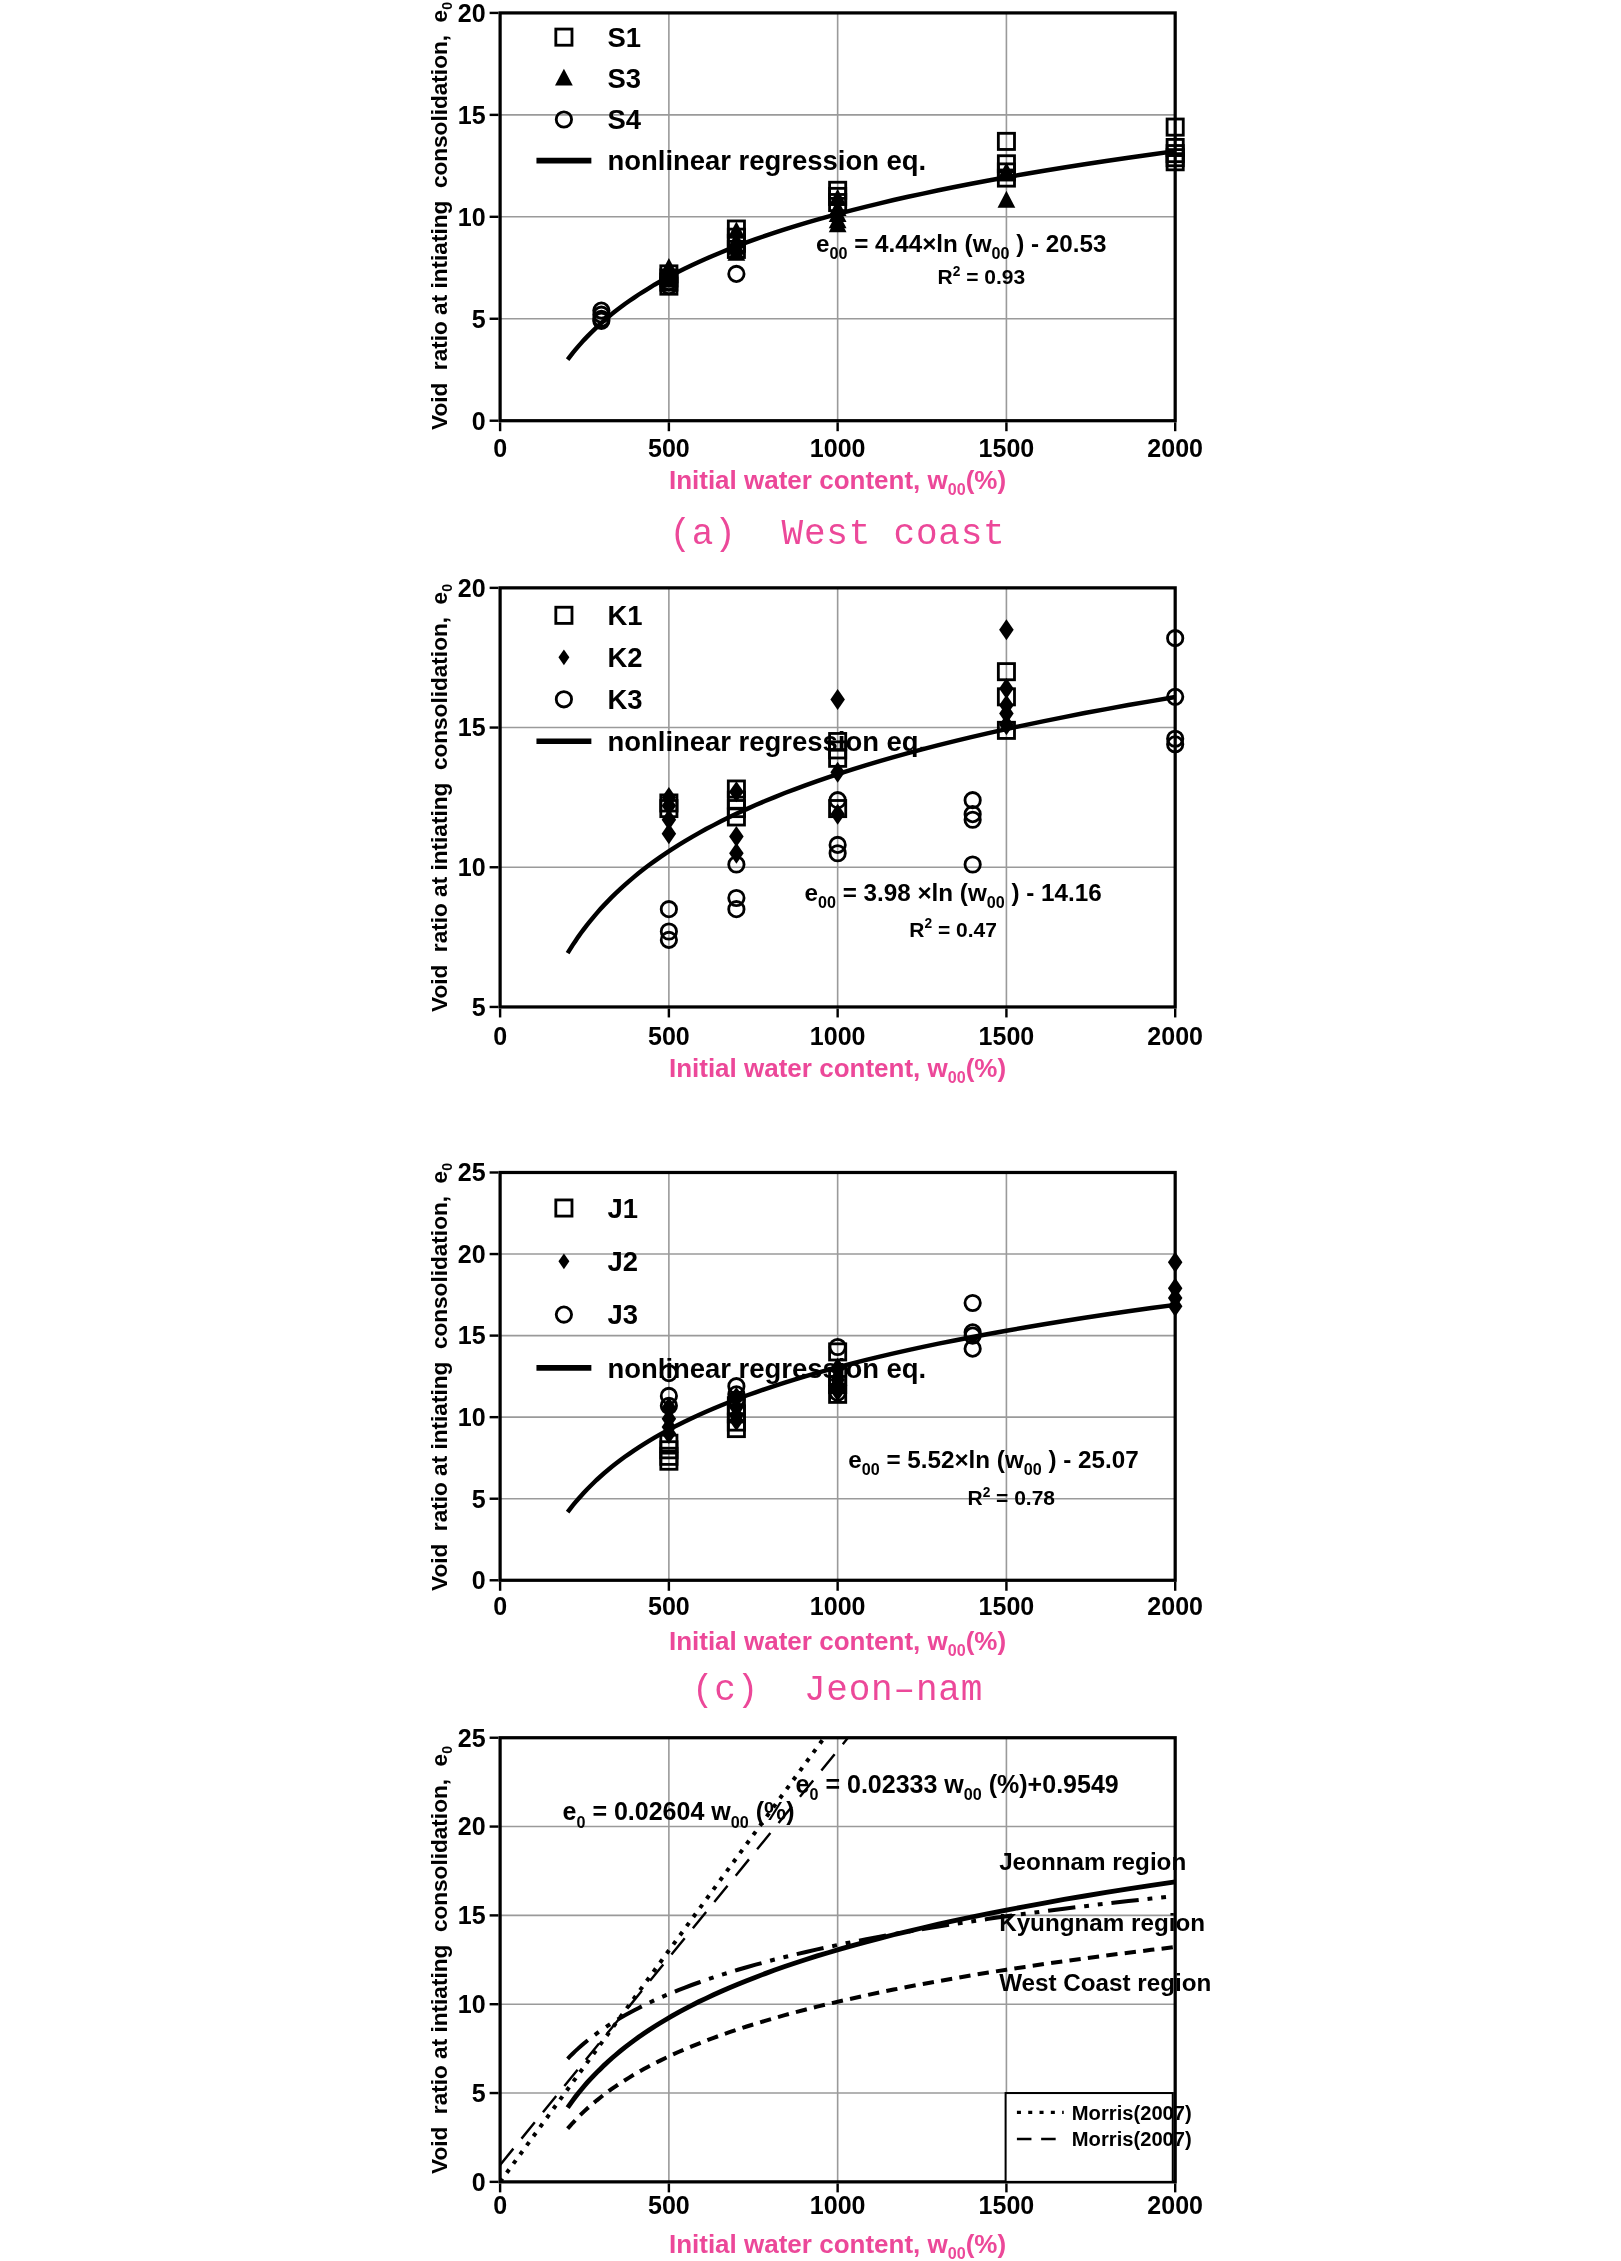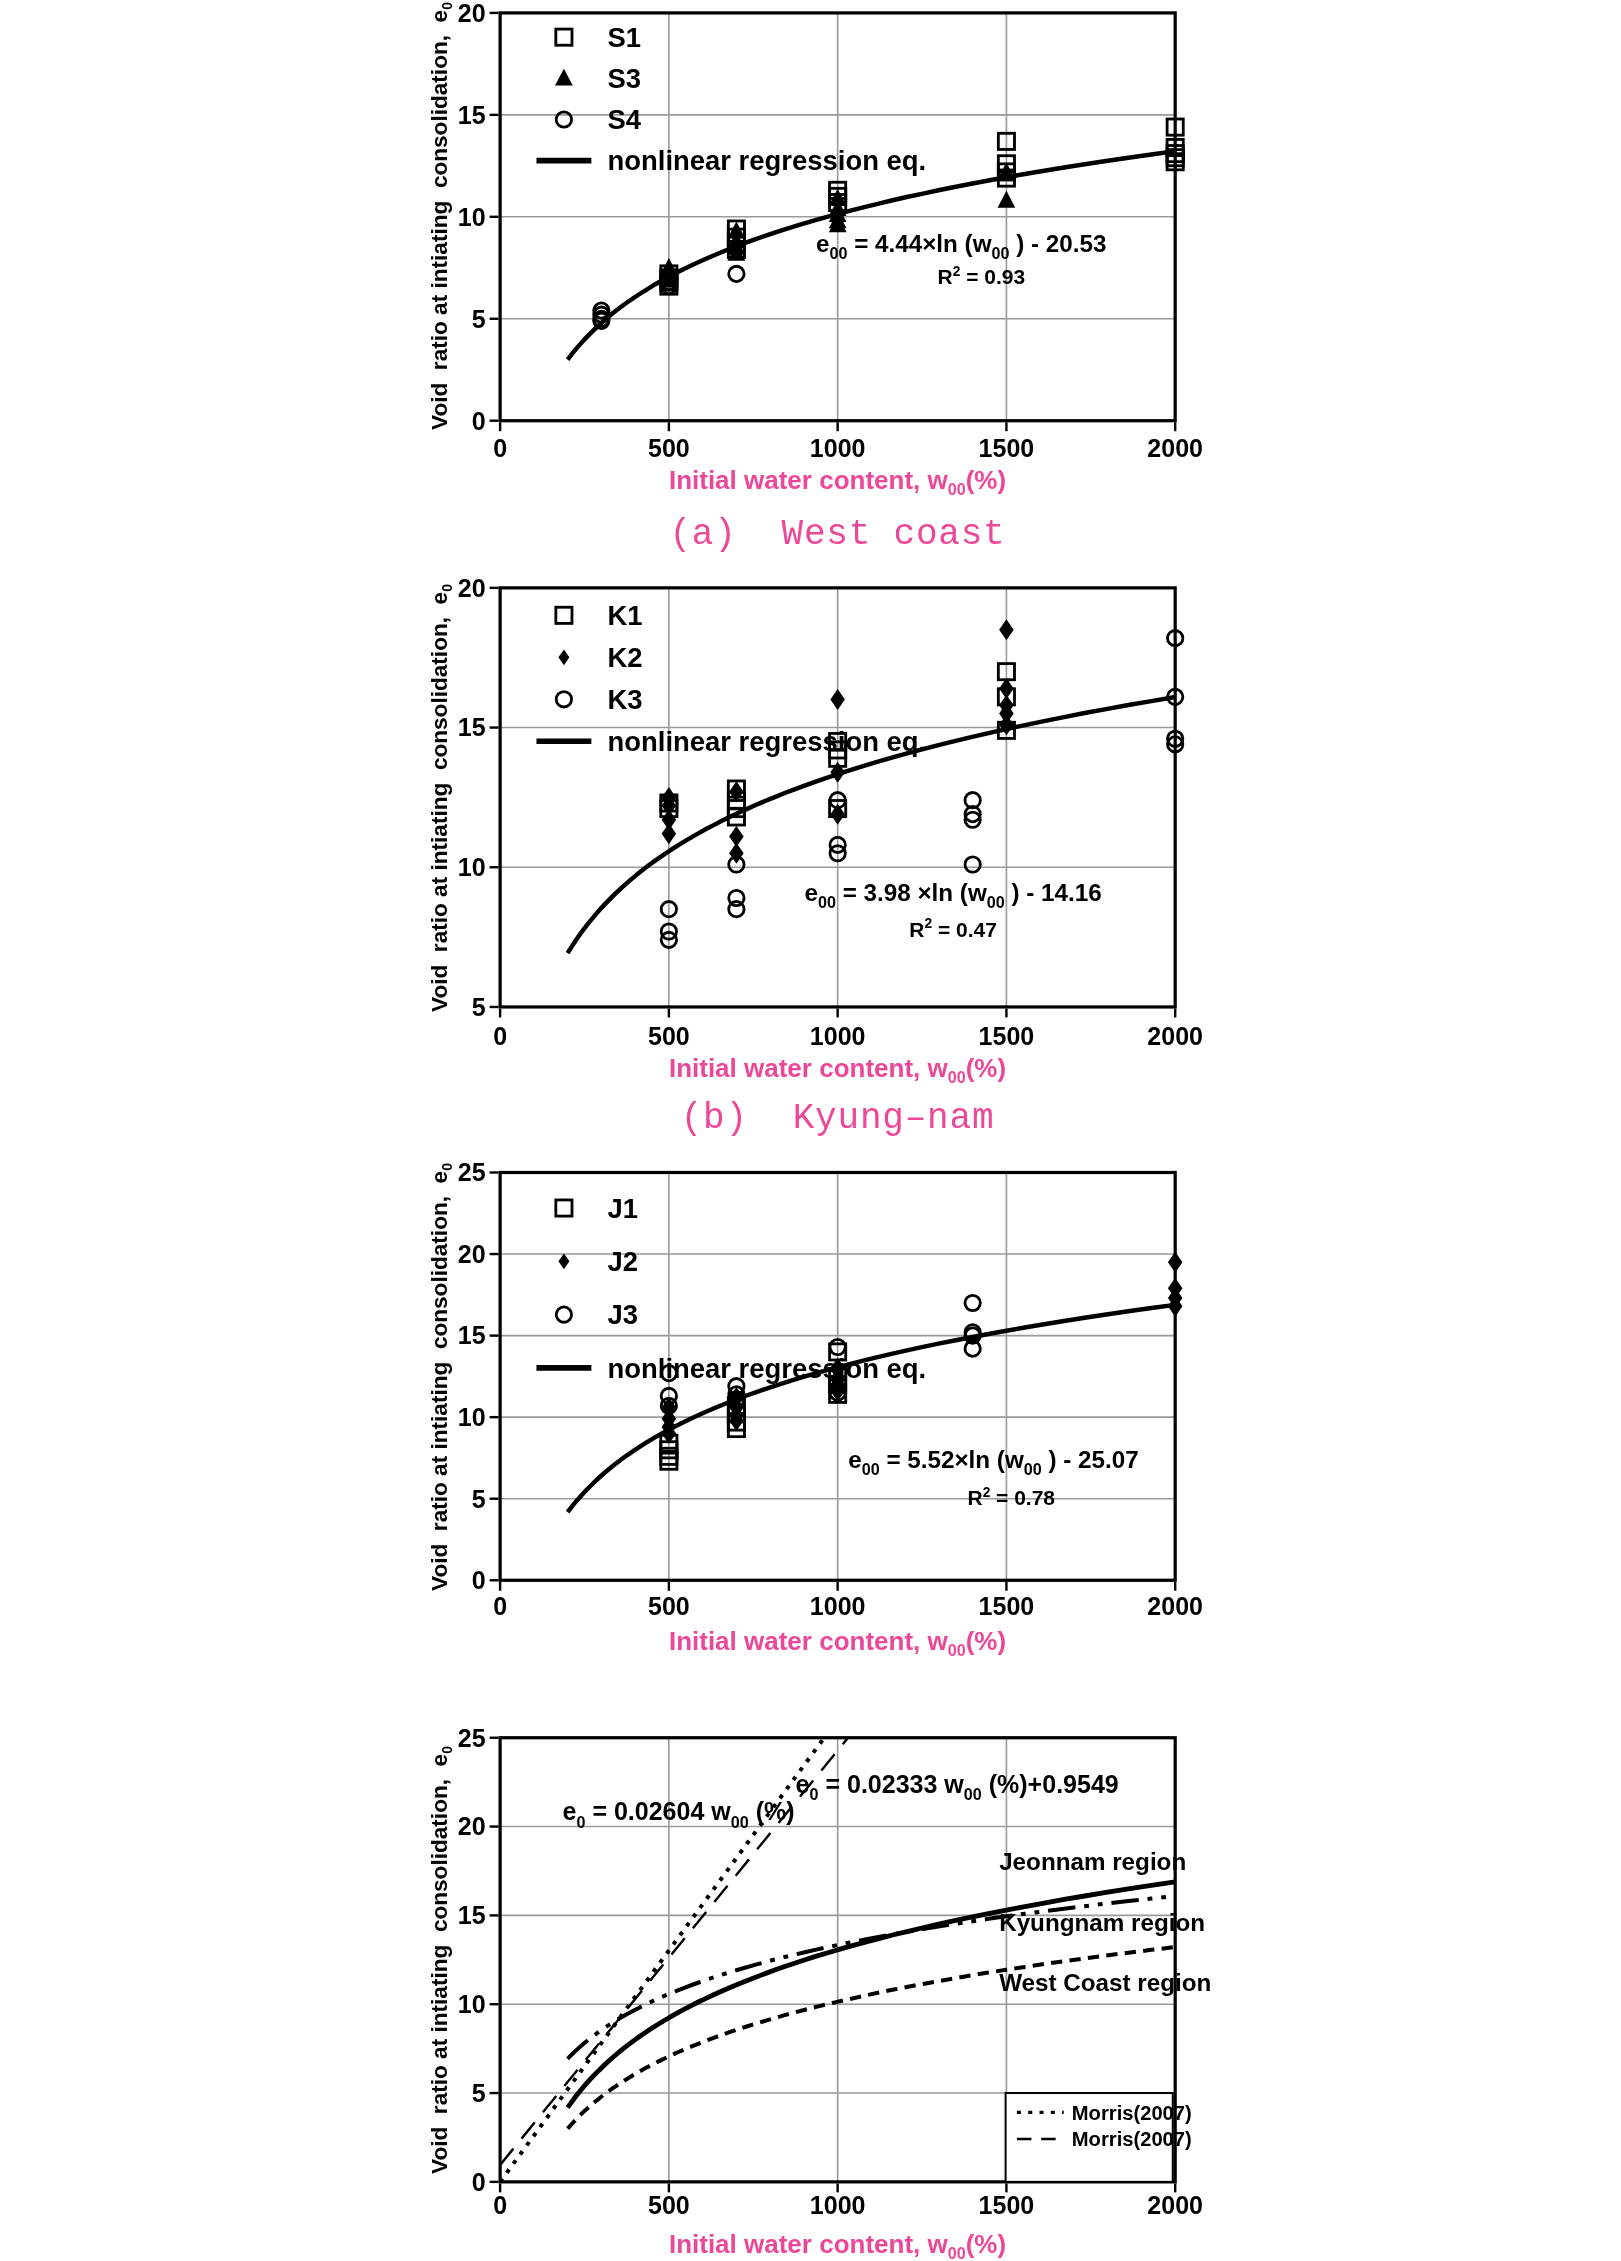--- a/index.html
+++ b/index.html
@@ -385,16 +385,16 @@
   <div class="ylab" style="top:1939px"><span>Void  ratio at intiating  consolidation,  e</span><sub>0</sub></div>
 
   
   <div class="lbl xlab" style="top:465px"><span>Initial water content, w</span><sub>00</sub><span>(%)</span></div>
   <div class="lbl xlab" style="top:1053px"><span>Initial water content, w</span><sub>00</sub><span>(%)</span></div>
   <div class="lbl xlab" style="top:1626px"><span>Initial water content, w</span><sub>00</sub><span>(%)</span></div>
   <div class="lbl xlab" style="top:2229px"><span>Initial water content, w</span><sub>00</sub><span>(%)</span></div>
 
   
   <div class="lbl cap" style="top:514px">(a)  West coast</div>
-  <div class="lbl cap" style="top:1098px">(b)  Kyung–nam</div>
+  <div class="lbl cap" style="top:1670px">(c)  Jeon–nam</div>
 
 </div>
 
 
 </body></html>

